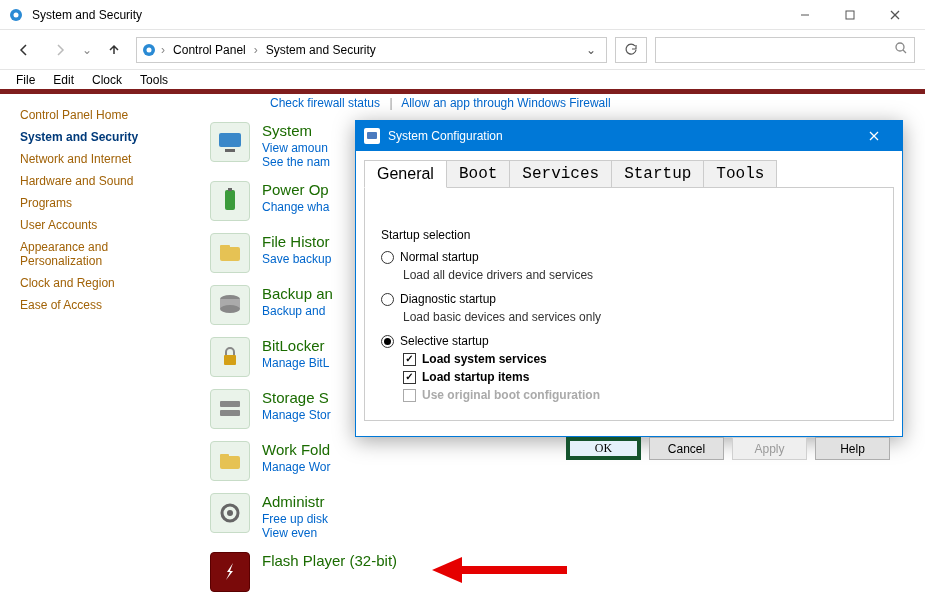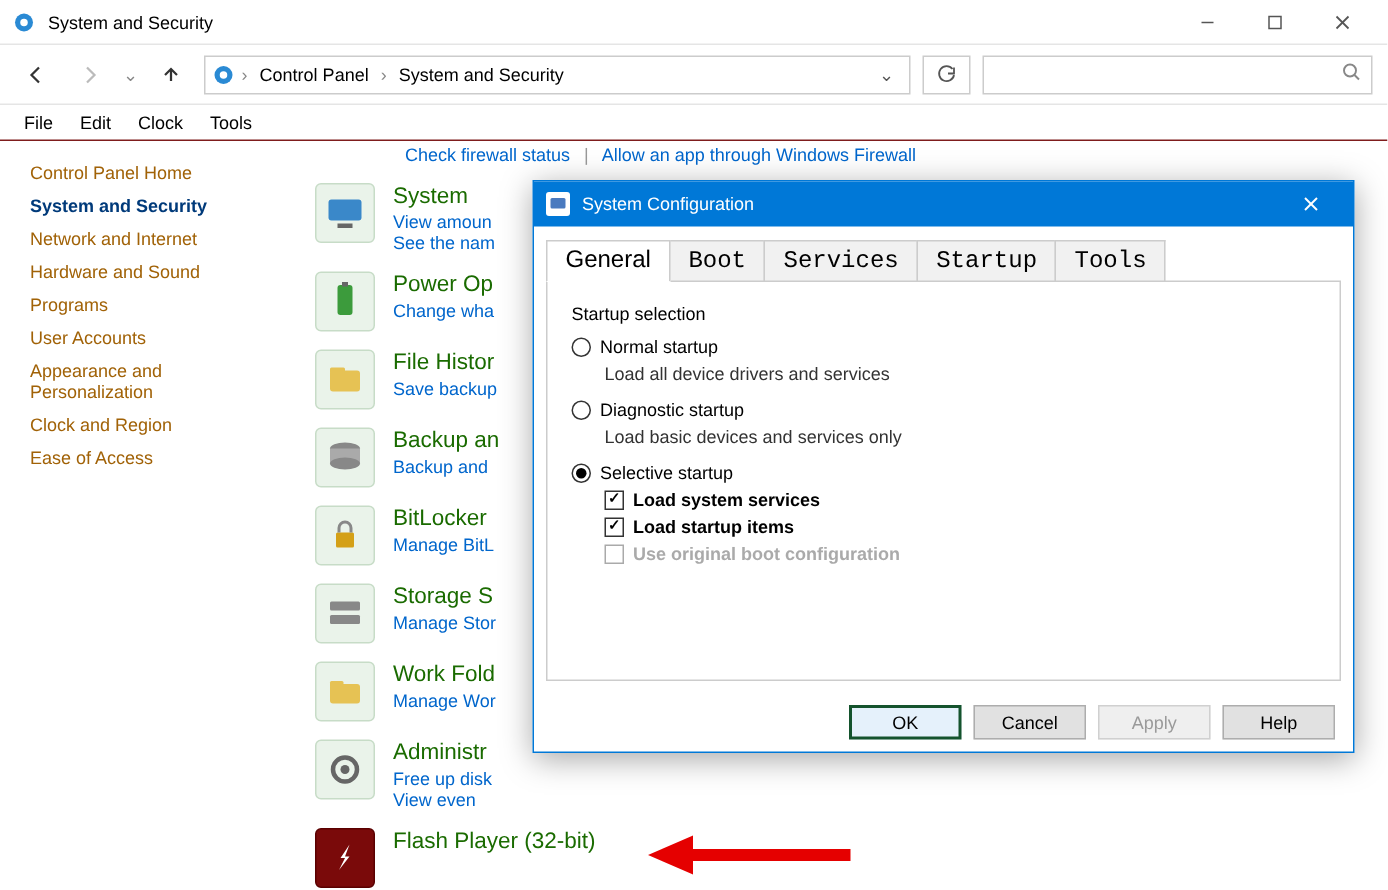--- a/index.html
+++ b/index.html
@@ -63,21 +63,21 @@
   .refresh-box {
     width:32px; height:26px; border:1px solid #ccc; display:flex; align-items:center; justify-content:center;
   }
   .searchbox {
     width:260px; height:26px; border:1px solid #ccc; display:flex; align-items:center; padding:0 6px; color:#888;
   }
   .searchbox .mag { margin-left:auto; }
   
   .menubar {
     height:24px; display:flex; align-items:center; gap:2px; padding:0 8px;
-    border-bottom:1px solid #7f1d1d;
+    border-bottom:5px solid #7f1d1d;
   }
   .menuitem { padding:2px 8px; }
   
   .body { display:flex; height: calc(100% - 94px); }
   .leftnav {
     width:200px;
     padding:10px 10px 10px 20px;
     overflow:hidden;
   }
   .leftnav .link {
@@ -111,21 +111,21 @@
   }
   .cat .cat-body { flex:1; overflow:hidden; }
   .cat .cat-title { color:#1a6b00; font-size:15px; }
   .cat .cat-sub { color:#0066cc; font-size:12px; padding-top:2px; white-space:nowrap; overflow:hidden; text-overflow:clip; }
   .cat .cat-sub2 { color:#0066cc; font-size:12px; white-space:nowrap; overflow:hidden; }
 
   
   .dlg {
     position:absolute;
     left:355px; top:120px;
-    width:548px; height:382px;
+    width:548px; height:317px;
     background:#fff;
     border:1px solid #0078d7;
     box-shadow:0 4px 20px rgba(0,0,0,0.35);
     display:flex;
     flex-direction:column;
     z-index:50;
   }
   .dlg-title {
     height:30px; background:#0078d7; color:#fff;
     display:flex; align-items:center; padding:0 8px;
@@ -159,21 +159,21 @@
     z-index:2;
   }
   .tab + .tab { margin-left:-1px;font-family:Liberation Mono, monospace; }
   .tab-pane {
     flex:1;
     margin:0 8px 8px 8px;
     border:1px solid #ccc;
     padding:14px 16px;
     position:relative;
   }
-  .group-label { font-size:12px; margin-bottom:8px; }
+  .group-label { font-size:12px; margin-bottom:8px;margin-top:26px; }
   .radio-row, .check-row {
     display:flex; align-items:center; gap:6px; font-size:12px; margin:4px 0;
   }
   .radio {
     width:13px; height:13px; border:1px solid #333; border-radius:50%;
     display:flex; align-items:center; justify-content:center;
   }
   .radio.checked::after {
     content:""; width:7px; height:7px; border-radius:50%; background:#000;
   }
@@ -188,21 +188,21 @@
   .check-row.disabled { color:#aaa; }
   .dlg-buttons {
     display:flex; justify-content:flex-end; gap:8px;
     padding:8px 12px;
   }
   .btn {
     min-width:75px; height:23px; border:1px solid #adadad;
     background:#e1e1e1; font-size:12px;
     display:flex; align-items:center; justify-content:center;
   }
-  .btn.default { border:2px solid #14532d; background:#e5f1fb; }
+  .btn.default { border:4px solid #14532d; background:#e5f1fb;font-family:Liberation Serif, serif; }
   .btn.disabled { color:#9a9a9a; background:#efefef; border-color:#d0d0d0; }
 
   
   .arrow {
     position:absolute;
     left:432px; top:555px;
     width:140px; height:30px;
     pointer-events:none;
     z-index:60;
   }

